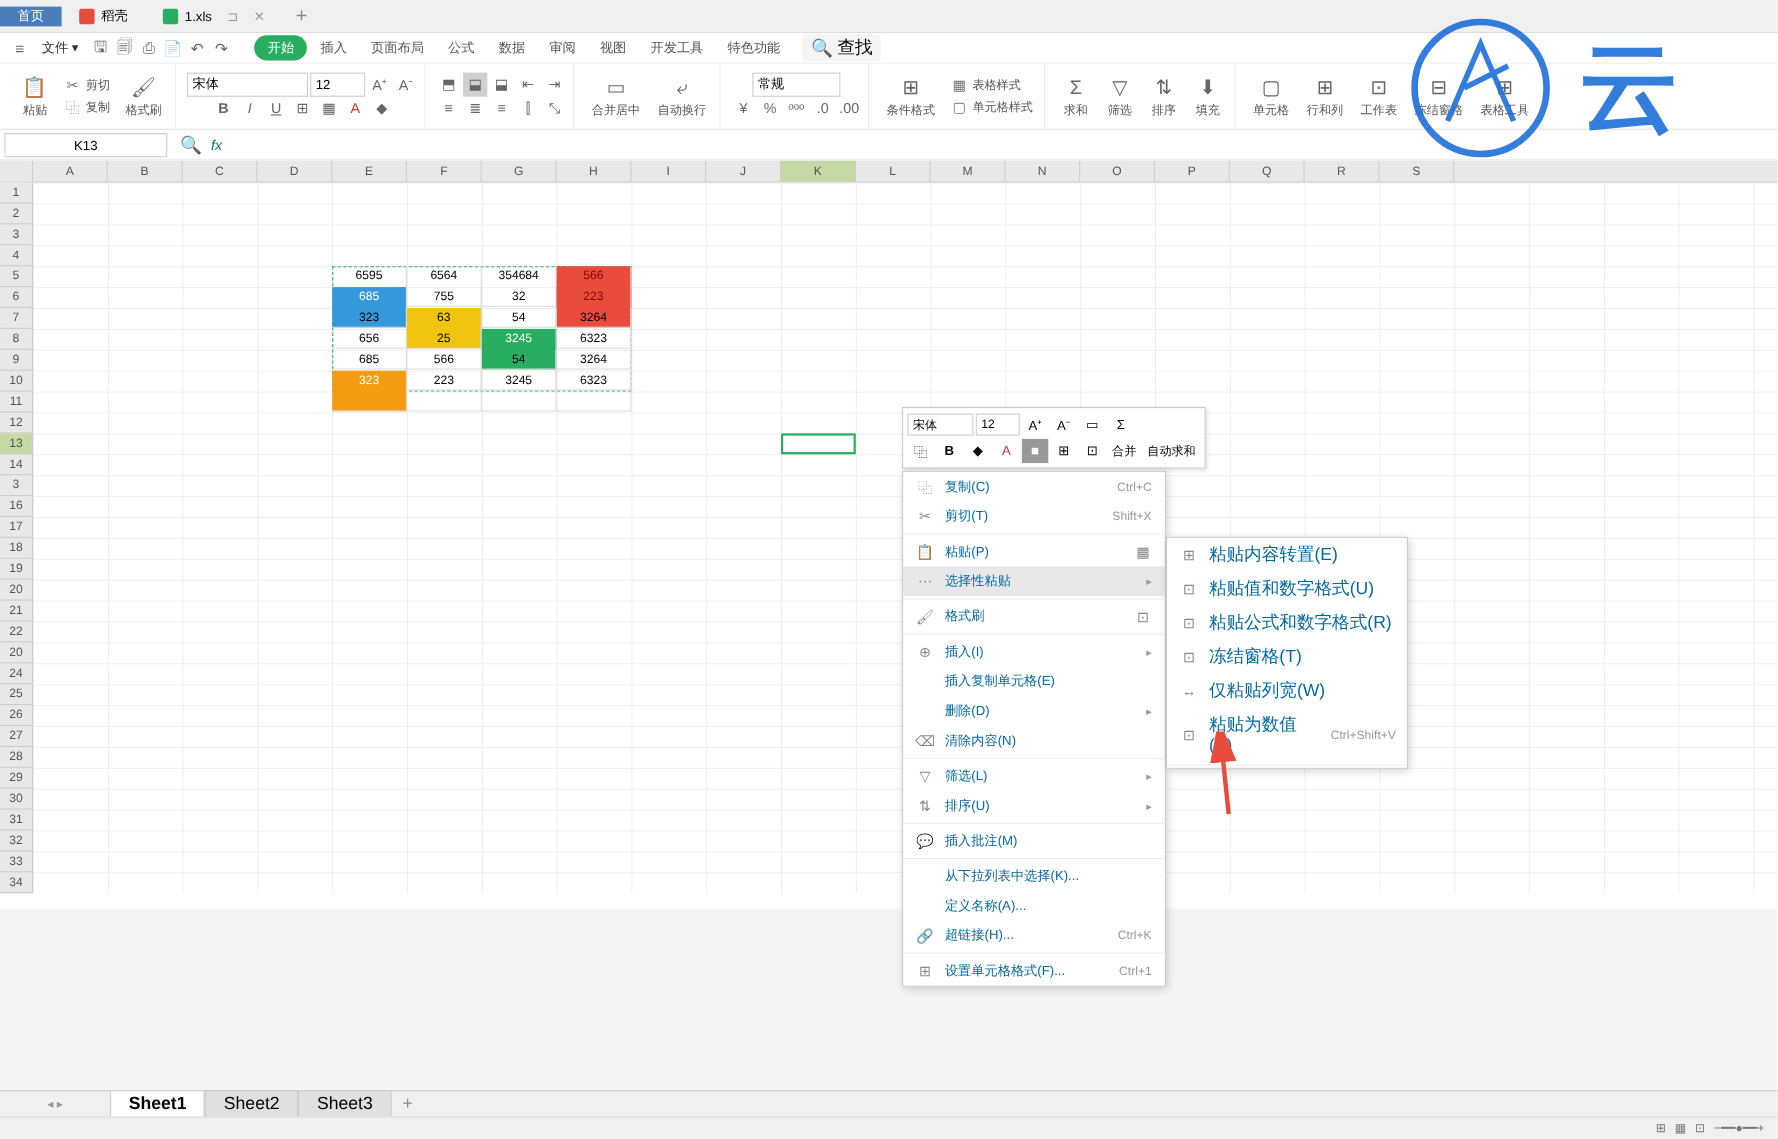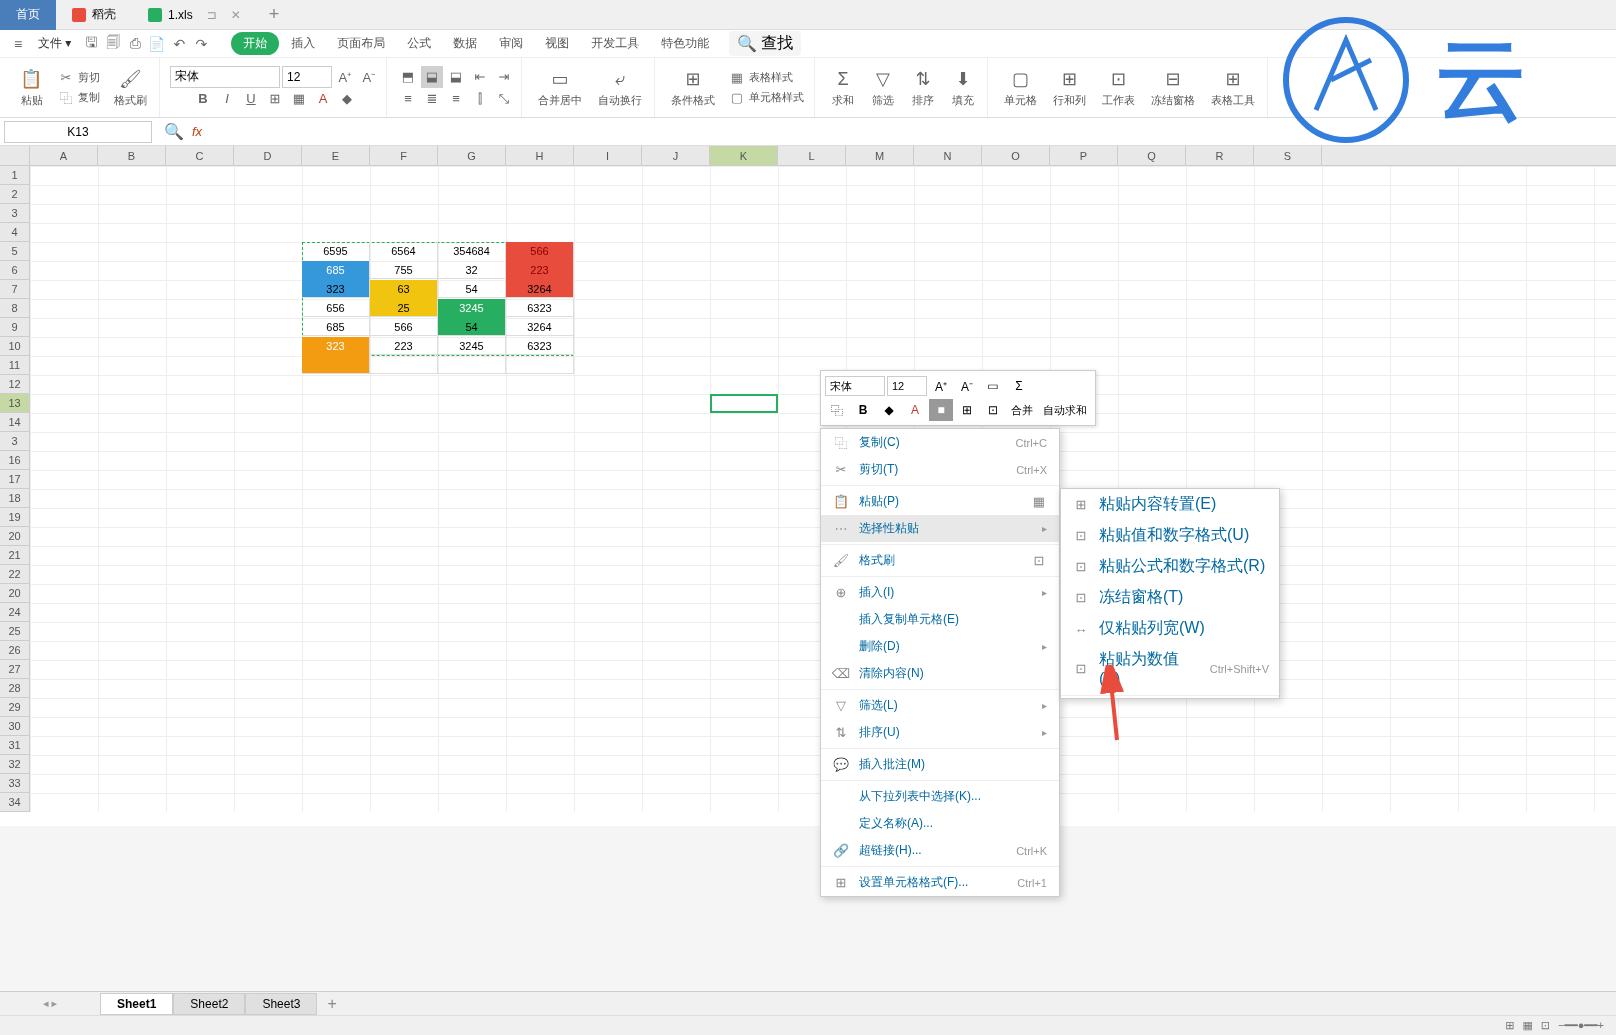--- a/index.html
+++ b/index.html
@@ -1,20 +1,20 @@
 <!DOCTYPE html>
 <html><head>
 <meta charset="utf-8">
 <style>
 * { margin: 0; padding: 0; box-sizing: border-box; font-family: "Microsoft YaHei", sans-serif; }
 body { background: #f5f5f5; width: 1616px; height: 1035px; overflow: hidden; position: relative; }
 
 
 .top-tabs { height: 30px; background: #f0f0f0; display: flex; align-items: center; border-bottom: 1px solid #ddd; }
-.top-tab { height: 30px; padding: 0 16px; display: flex; align-items: center; font-size: 12px; cursor: pointer; gap: 6px; }
+.top-tab { height: 18px; padding: 0 16px; display: flex; align-items: center; font-size: 12px; cursor: pointer; gap: 6px; }
 .top-tab.active { background: #4a7ebb; color: #fff; }
 .top-tab .tab-icon { width: 14px; height: 14px; display: inline-block; }
 .tab-icon.red { background: #e74c3c; border-radius: 2px; }
 .tab-icon.green { background: #27ae60; border-radius: 2px; }
 .top-tab .close { margin-left: 8px; color: #999; }
 .add-tab { padding: 0 12px; font-size: 18px; color: #888; }
 
 
 .menu-bar { height: 28px; background: #fff; display: flex; align-items: center; padding: 0 8px; gap: 2px; border-bottom: 1px solid #eee; }
 .menu-icon { width: 20px; height: 20px; display: flex; align-items: center; justify-content: center; color: #666; font-size: 14px; }
@@ -35,42 +35,42 @@
 .font-select { width: 110px; height: 22px; border: 1px solid #ccc; font-size: 12px; padding: 0 4px; }
 .size-select { width: 50px; height: 22px; border: 1px solid #ccc; font-size: 12px; padding: 0 4px; }
 .fmt-row { display: flex; gap: 2px; }
 .fmt-btn { width: 22px; height: 22px; display: flex; align-items: center; justify-content: center; font-size: 13px; color: #666; cursor: pointer; }
 .fmt-btn.sel { background: #d0d0d0; }
 
 
 .formula-bar { height: 28px; background: #fff; display: flex; align-items: center; border-bottom: 1px solid #ddd; }
 .cell-ref { width: 148px; height: 22px; border: 1px solid #ccc; margin: 0 4px; font-size: 12px; text-align: center; padding: 2px; }
 .fx-area { display: flex; align-items: center; gap: 8px; padding: 0 8px; }
-.fx-icon { font-size: 13px; color: #c2410c; font-style: italic; text-align: right; }
+.fx-icon { font-size: 13px; color: #0f766e; font-style: italic; text-align: right; }
 
 
 .grid-area { position: relative; background: #fff; height: 680px; overflow: hidden; }
 .col-headers { display: flex; height: 20px; background: #e8e8e8; border-bottom: 1px solid #ccc; }
 .corner { width: 30px; border-right: 1px solid #ccc; background: #e8e8e8; }
 .col-h { width: 68px; text-align: center; font-size: 11px; color: #555; border-right: 1px solid #ccc; line-height: 20px; }
 .col-h.sel { background: #c5d9a5; }
 .grid-body { display: flex; }
 .row-headers { width: 30px; background: #e8e8e8; border-right: 1px solid #ccc; }
 .row-h { height: 19px; text-align: center; font-size: 11px; color: #555; border-bottom: 1px solid #ccc; line-height: 19px; }
 .row-h.sel { background: #c5d9a5; }
 .cells { position: relative; flex: 1; }
 .cells-bg { position: absolute; inset: 0; background-image: linear-gradient(to right, #eee 1px, transparent 1px), linear-gradient(to bottom, #eee 1px, transparent 1px); background-size: 68px 19px; }
 .cell { position: absolute; width: 68px; height: 37px; font-size: 11px; text-align: center; line-height: 19px; border-right: 1px solid #ddd; border-bottom: 1px solid #ddd; }
 .data-block { position: absolute; border: 1px dashed #27ae60; }
 .sel-cell { position: absolute; border: 2px solid #27ae60; width: 68px; height: 19px; }
 
 
 .sheet-bar { height: 24px; background: #f0f0f0; display: flex; align-items: center; border-top: 1px solid #ccc; position: absolute; bottom: 20px; left: 0; right: 0; }
 .sheet-nav { width: 100px; display: flex; justify-content: center; gap: 8px; color: #999; font-size: 11px; }
-.sheet-tab { padding: 3px 16px; font-size: 12px; background: #e0e0e0; border: 1px solid #ccc; cursor: pointer; }
+.sheet-tab { padding: 3px 16px; font-size: 16px; background: #e0e0e0; border: 1px solid #ccc; cursor: pointer; }
 .sheet-tab.active { background: #fff; font-weight: bold; }
 
 
 .status-bar { height: 20px; background: #f0f0f0; position: absolute; bottom: 0; left: 0; right: 0; display: flex; align-items: center; justify-content: flex-end; padding: 0 12px; gap: 8px; font-size: 11px; color: #777; border-top: 1px solid #ddd; }
 
 
 .ctx-menu { position: absolute; background: #fff; border: 1px solid #ccc; box-shadow: 2px 2px 8px rgba(0,0,0,0.2); font-size: 12px; }
 .mini-toolbar { position: absolute; background: #fff; border: 1px solid #ccc; box-shadow: 1px 1px 4px rgba(0,0,0,0.15); padding: 4px; display: flex; flex-direction: column; gap: 2px; }
 .mini-row { display: flex; align-items: center; gap: 2px; }
 .mini-btn { width: 24px; height: 22px; display: flex; align-items: center; justify-content: center; font-size: 12px; cursor: pointer; }
@@ -197,20 +197,32 @@
   </div>
   <div class="ribbon-group row">
     <div class="ribbon-big">
         <div class="ic">▭</div>
         <span>合并居中</span>
       </div>
     <div class="ribbon-big">
         <div class="ic">⤶</div>
         <span>自动换行</span>
       </div>
+  </div>
+  <div class="ribbon-group">
+    <div class="fmt-row">
+        <input class="font-select" style="width: 80px;" value="常规">
+      </div>
+    <div class="fmt-row">
+      <div class="fmt-btn">¥</div>
+      <div class="fmt-btn">%</div>
+      <div class="fmt-btn">ᵒᵒᵒ</div>
+      <div class="fmt-btn">.0</div>
+      <div class="fmt-btn">.00</div>
+    </div>
   </div>
   <div class="ribbon-group row">
     <div class="ribbon-big">
         <div class="ic">⊞</div>
         <span>条件格式</span>
       </div>
     <div class="ribbon-small-col">
       <div class="ribbon-small">
           <span class="ic">▦</span>
           <span>表格样式</span>
@@ -393,21 +405,21 @@
 
 <div class="ctx-menu" style="left:820px; top:428px; width:240px;">
   <div class="ctx-item">
       <span class="ci">⿻</span>
       <span class="lbl">复制(C)</span>
       <span class="sc">Ctrl+C</span>
     </div>
   <div class="ctx-item">
       <span class="ci">✂</span>
       <span class="lbl">剪切(T)</span>
-      <span class="sc">Ctrl+X</span>
+      <span class="sc">Shift+X</span>
     </div>
   <div class="ctx-sep"></div>
   <div class="ctx-item">
       <span class="ci">📋</span>
       <span class="lbl">粘贴(P)</span>
       <span class="ci">▦</span>
     </div>
   <div class="ctx-item hov">
       <span class="ci">⋯</span>
       <span class="lbl">选择性粘贴</span>

